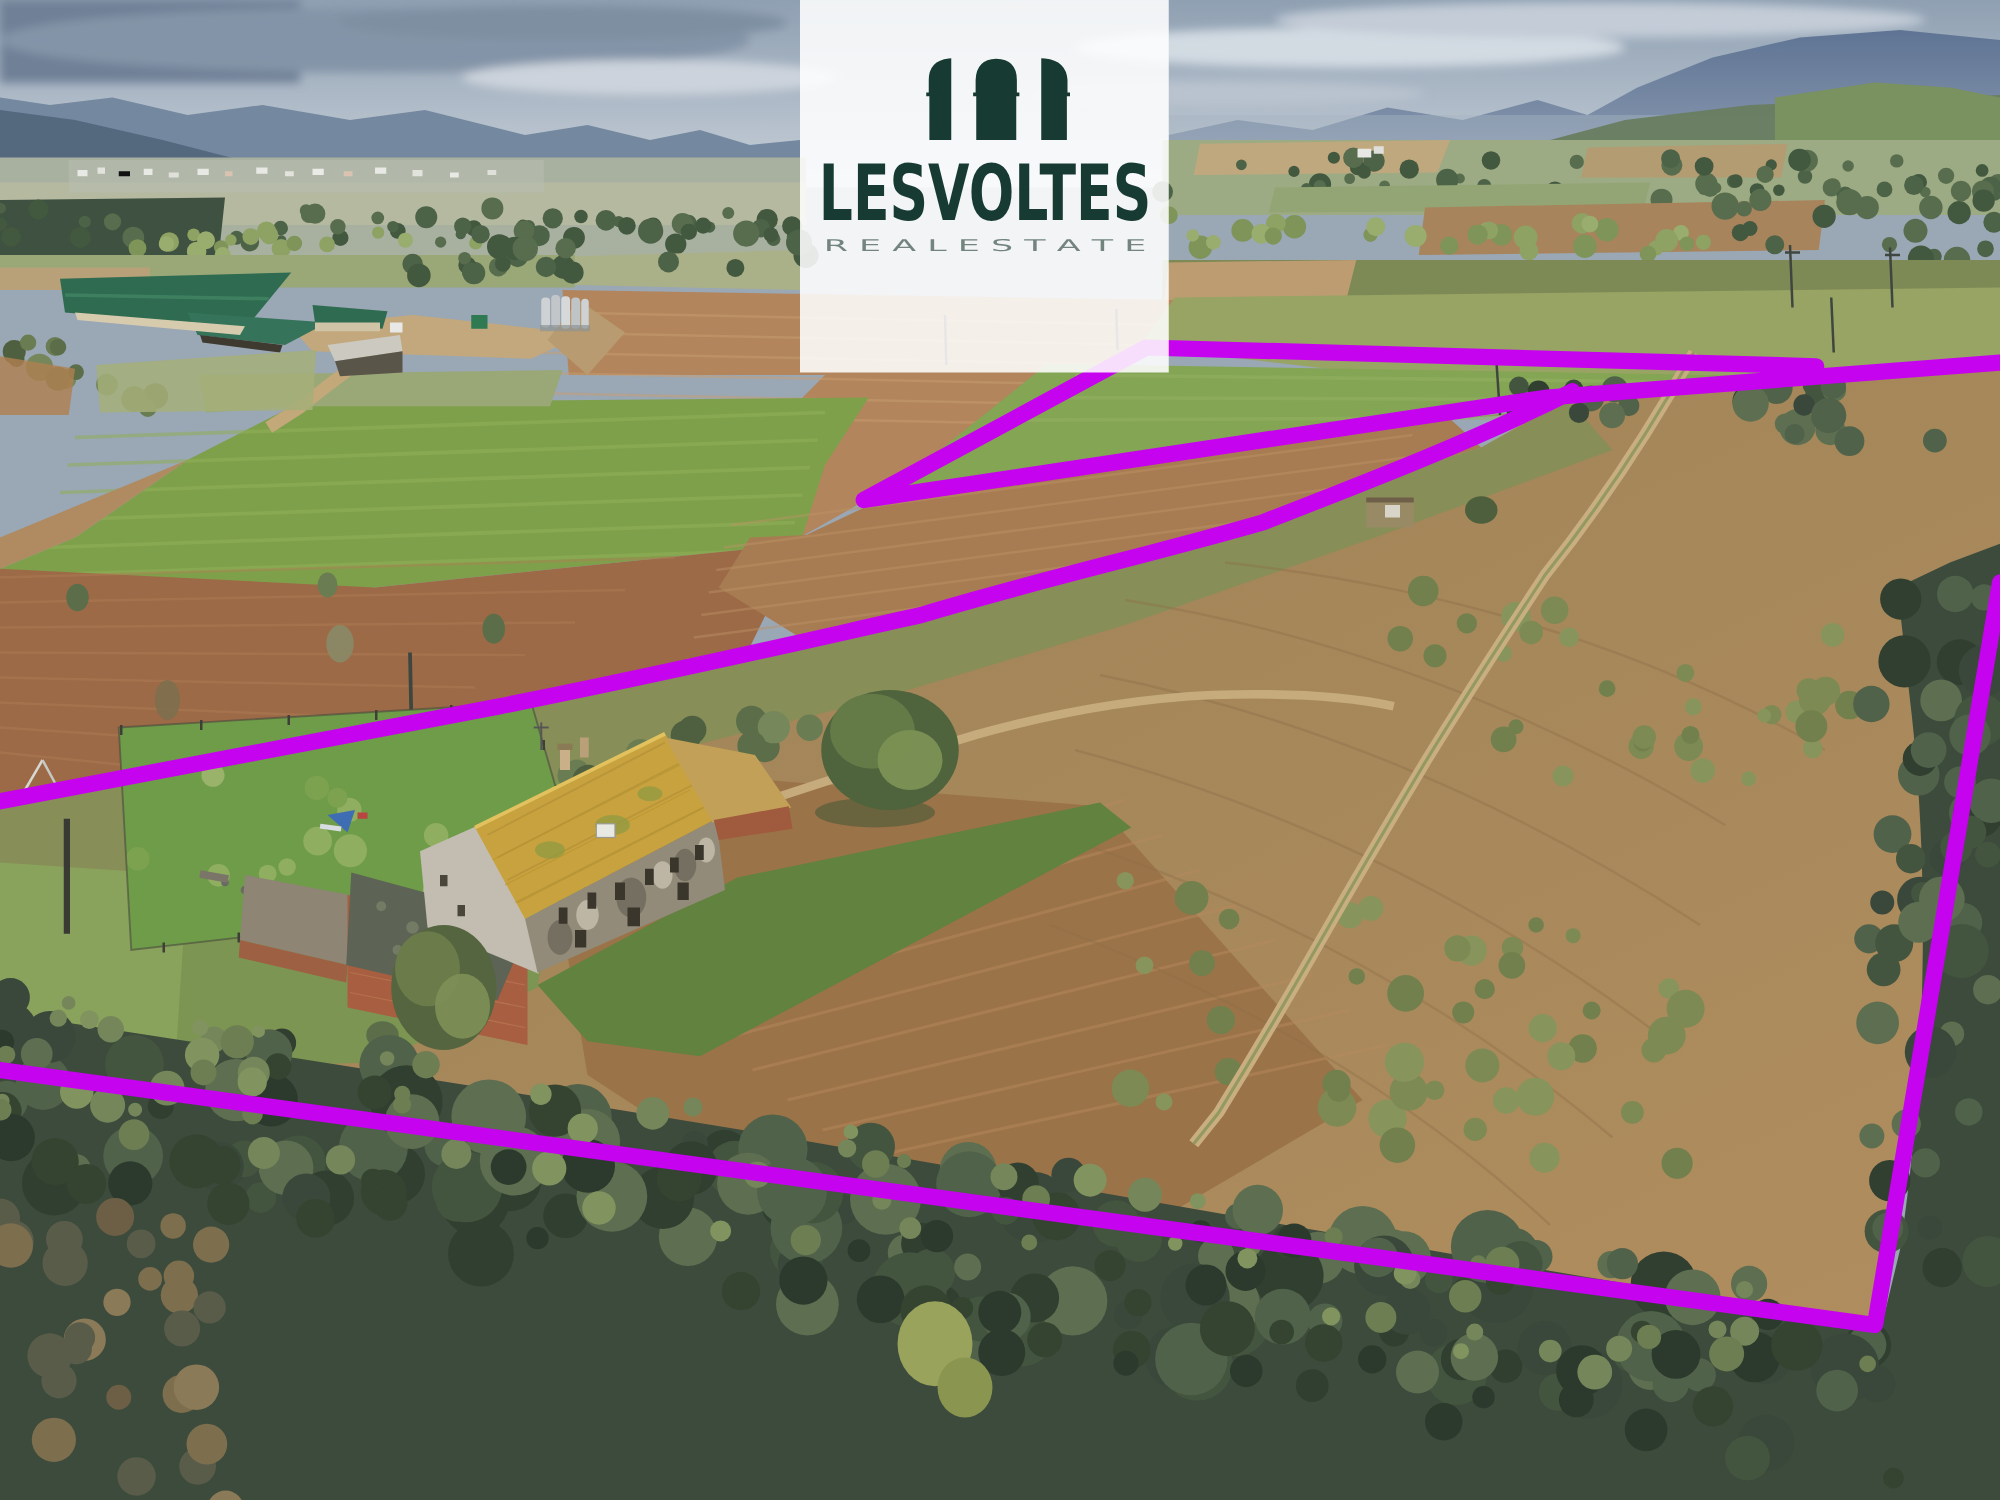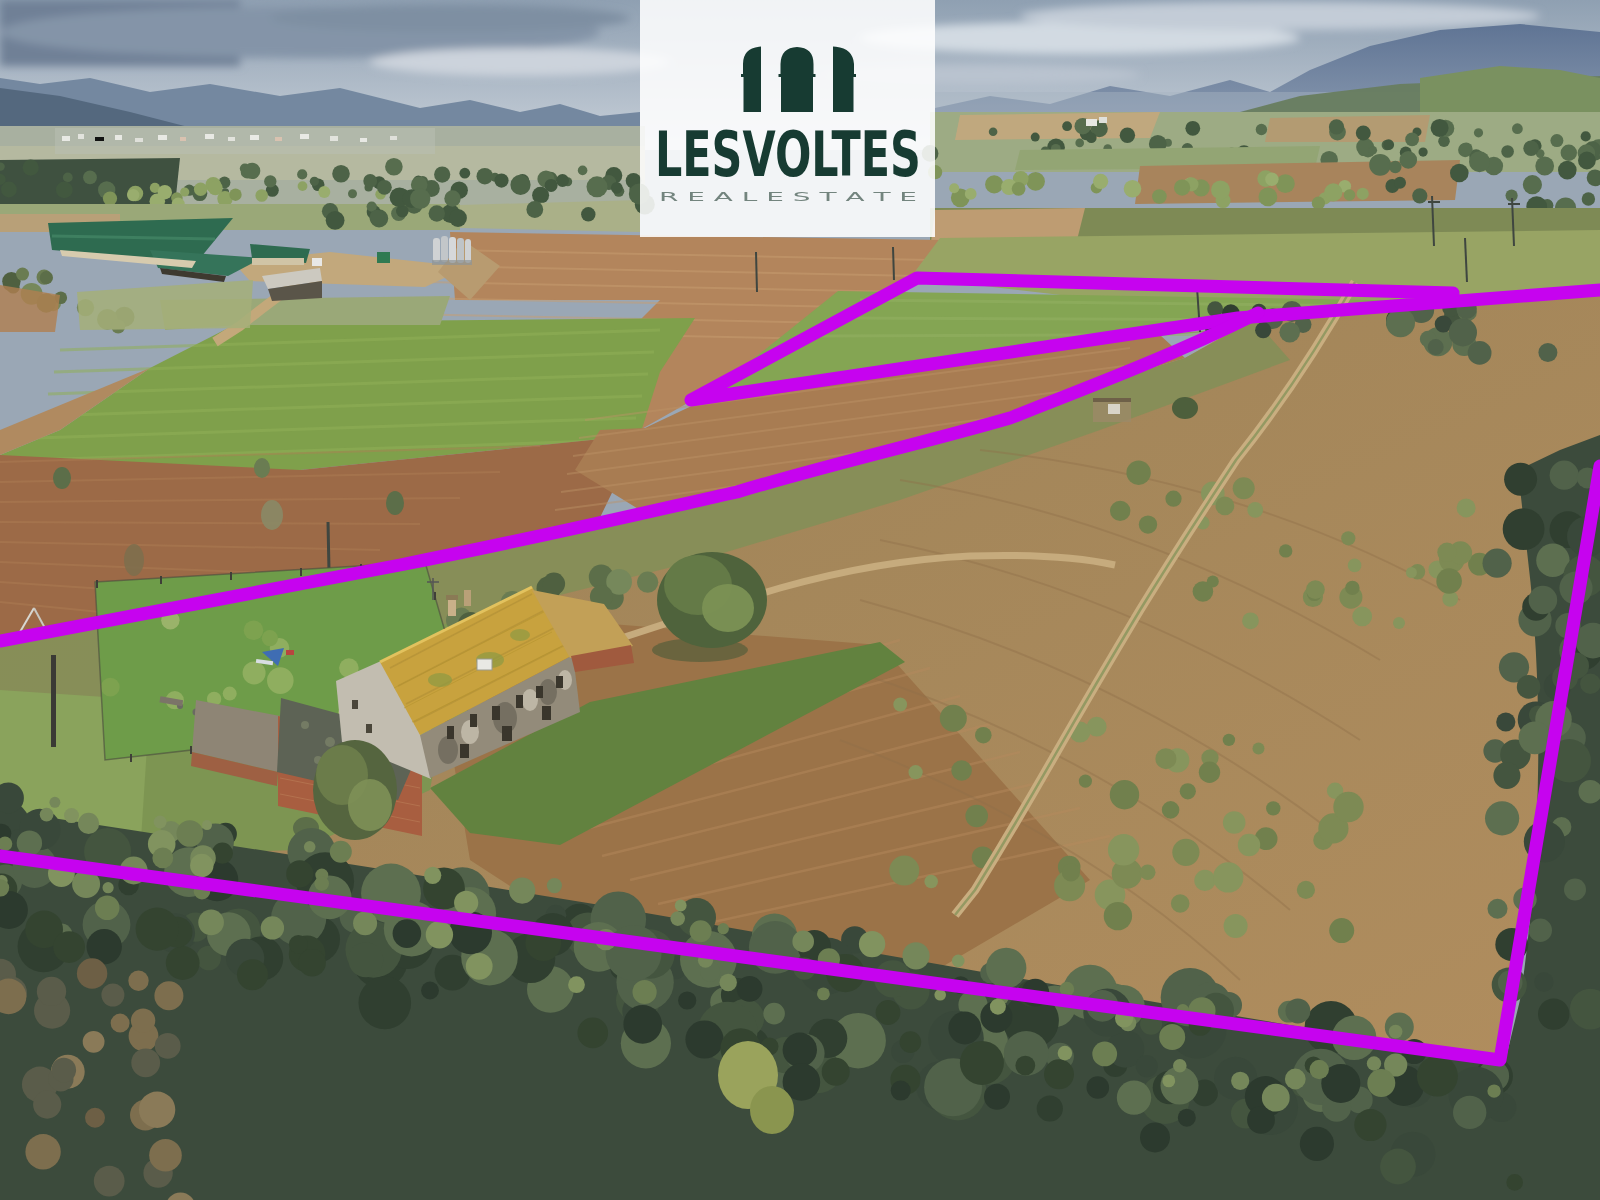--- a/index.html
+++ b/index.html
@@ -1,19 +1,19 @@
 <!DOCTYPE html>
 <html><head>
 <meta charset="utf-8">
 <style>
   html,body{margin:0;padding:0;background:#222;}
   .stage{position:relative;width:1600px;height:1200px;overflow:hidden;background:#9aa7b5;
          font-family:"DejaVu Sans","Liberation Sans",sans-serif;}
   .stage > svg.scene{position:absolute;left:0;top:0;}
-  .logo-card{position:absolute;left:640px;top:0;width:295px;height:237px;
+  .logo-card{position:absolute;left:640px;top:0;width:295px;height:298px;
              background:rgba(255,255,255,.87);}
   .logo-card svg{display:block;}
 </style>
 </head>
 <body>
 
 <div class="stage">
 <svg class="scene" width="1600" height="1200" viewBox="0 0 1600 1200">
   <defs>
     <linearGradient id="sky" x1="0" y1="0" x2="0" y2="1">

